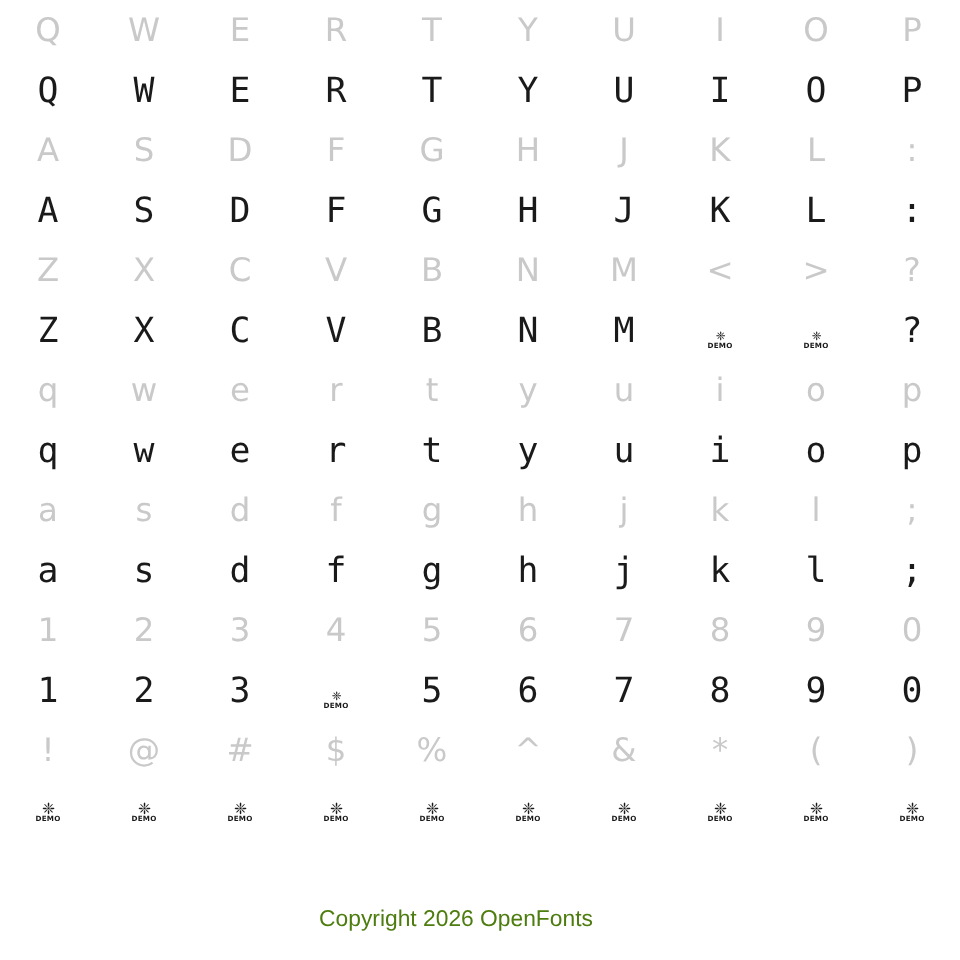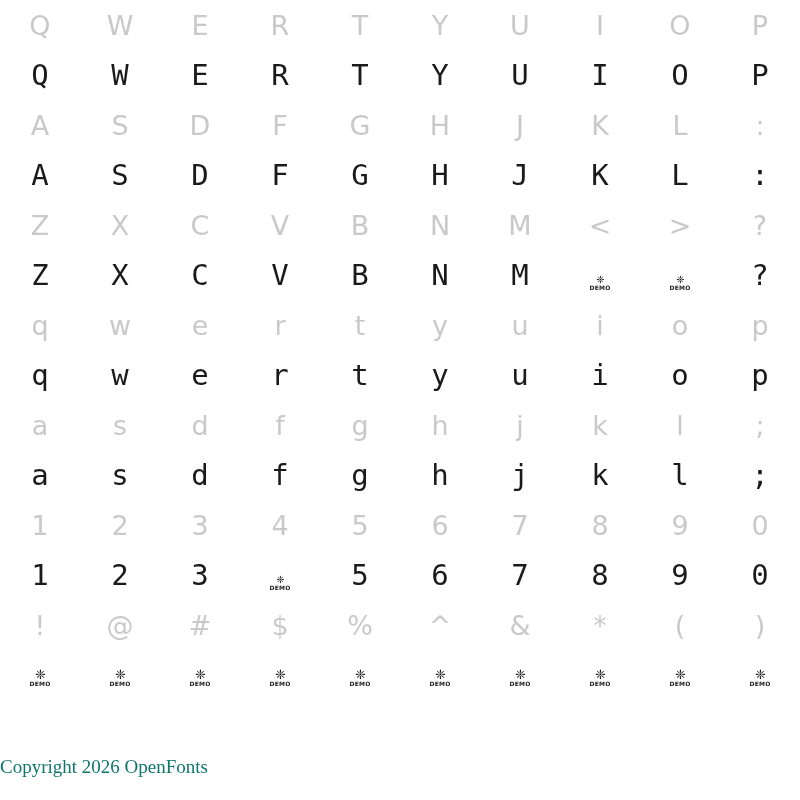--- a/index.html
+++ b/index.html
@@ -82,24 +82,24 @@
   .demo-row .cell {
     flex: 0 0 80px;
     width: 80px;
     text-align: center;
   }
   .footer {
     position: absolute;
     left: 0;
     right: 40px;
     bottom: 22px;
-    text-align: left;
-    color: #0f766e;
+    text-align: center;
+    color: #4d7c0f;
     font-size: 19px;
-    font-family: Liberation Serif, serif;
+    font-family: Liberation Sans, sans-serif;
   }
 </style>
 </head>
 <body>
 
 <div class="sheet">
   <div class="grid" id="grid">
       <div class="row ghost">
         <div class="cell">Q</div>
         <div class="cell">W</div>

